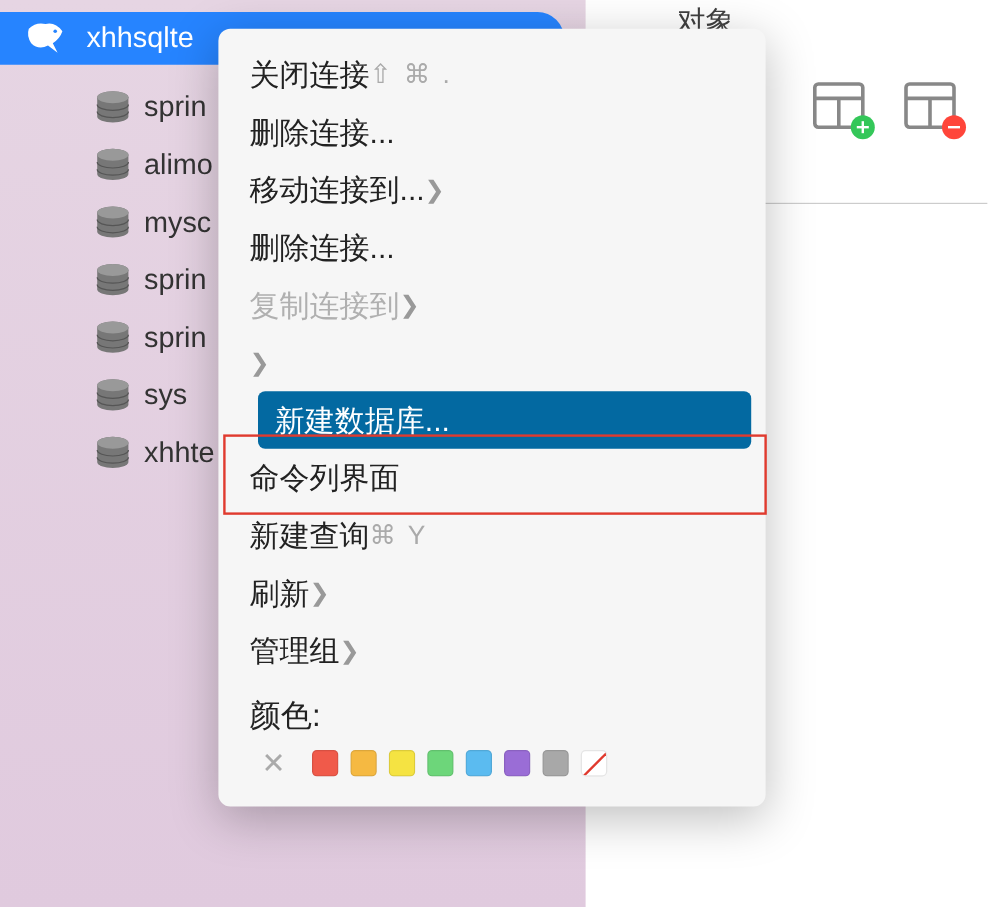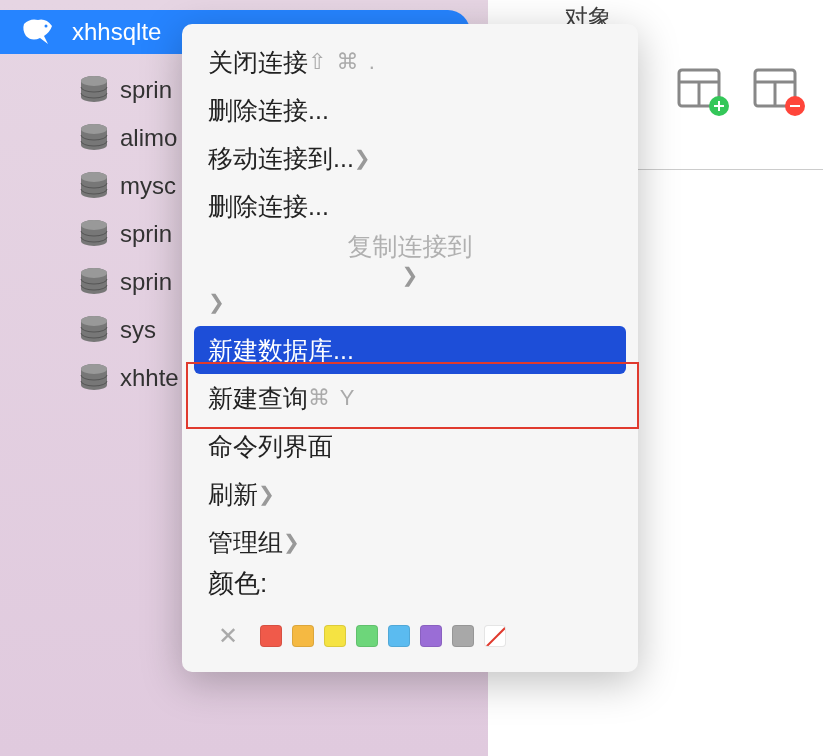--- a/index.html
+++ b/index.html
@@ -72,26 +72,26 @@
       display: flex;
       align-items: center;
       padding: 0 14px;
       font-size: 25px;
       color: #222;
       border-radius: 6px;
       position: relative;
     }
     .menu-item.disabled {
       color: #b0b0b0;
-      flex-direction: column;
     }
     .menu-item.highlighted {
-      background: #1d4ed8;
+      background: #0369a1;
       color: #ffffff;
       border-radius: 6px;
+      margin-left: 21px;
     }
     .highlight-box {
       position: absolute;
       left: 186px;
       top: 362px;
       width: 453px;
       height: 67px;
       border: 2px solid #e03a2e;
       pointer-events: none;
       z-index: 20;
@@ -101,21 +101,21 @@
       font-size: 22px;
       letter-spacing: 2px;
     }
     .chevron {
       color: #999;
       font-size: 20px;
     }
     .color-row {
       height: 48px;
       display: flex;
-      align-items: flex-start;
+      align-items: flex-end;
       padding: 0 14px;
       font-size: 26px;
       color: #222;
     }
     .color-swatches-row {
       height: 44px;
       display: flex;
       align-items: center;
       padding: 0 24px;
       gap: 10px;
@@ -339,25 +339,25 @@
       <span>复制连接到</span>
       <span class="chevron">❯</span>
     </div>
     <div class="menu-item">
       <span class="chevron">❯</span>
     </div>
     <div class="menu-item highlighted">
       <span>新建数据库...</span>
     </div>
     <div class="menu-item">
+      <span>命令列界面</span>
+    </div>
+    <div class="menu-item">
       <span>新建查询</span>
       <span class="shortcut">⌘ Y</span>
-    </div>
-    <div class="menu-item">
-      <span>命令列界面</span>
     </div>
     <div class="menu-item">
       <span>刷新</span>
       <span class="chevron">❯</span>
     </div>
     <div class="menu-item">
       <span>管理组</span>
       <span class="chevron">❯</span>
     </div>
     <div class="color-row">

